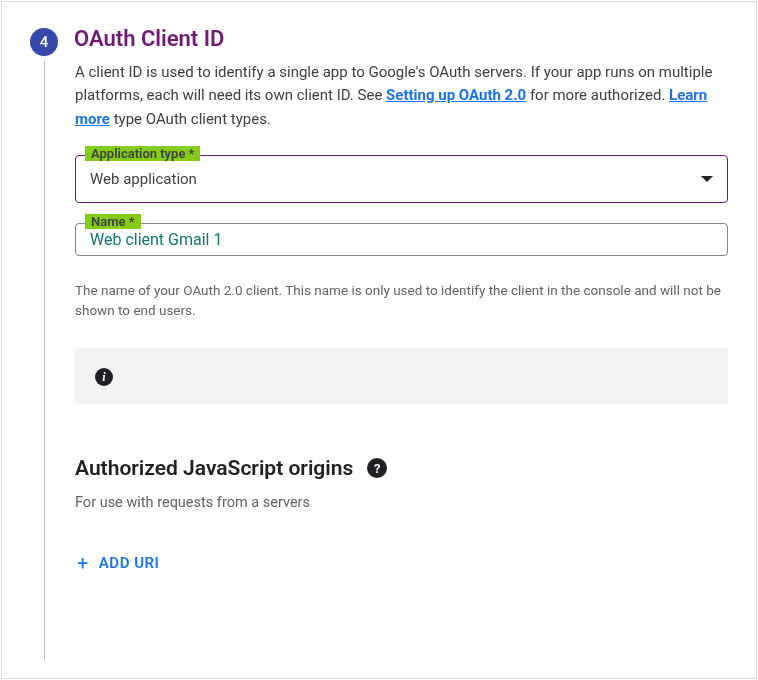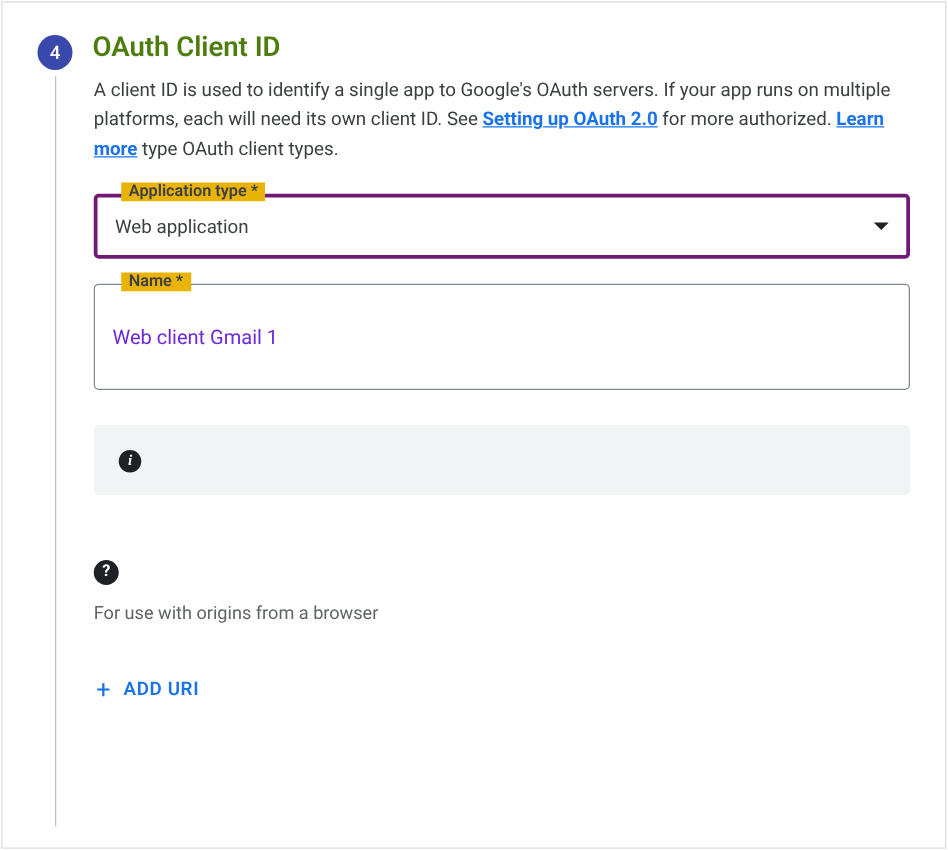--- a/index.html
+++ b/index.html
@@ -36,21 +36,21 @@
       align-items: center;
       justify-content: center;
       font-size: 15px;
       font-weight: 500;
       flex-shrink: 0;
       margin-top: 2px;
     }
     .section-title {
       font-size: 22px;
       font-weight: 600;
-      color: #4d7c0f;
+      color: #701a75;
       margin-bottom: 10px;
       margin-left: 44px;
     }
     .description {
       font-size: 15px;
       line-height: 1.55;
       color: #3c4043;
       margin-bottom: 24px;
     }
     .link {
@@ -59,30 +59,30 @@
       cursor: pointer;
       font-weight: bold;
     }
     .form-field {
       position: relative;
       margin-bottom: 20px;
     }
     .form-field-label {
       position: absolute;
       top: -9px;
-      left: 22px;
-      background: #eab308;
+      left: 10px;
+      background: #84cc16;
       padding: 0 6px;
       font-size: 13px;
       font-weight: 600;
       color: #3c4043;
     }
     .select-box {
       width: 100%;
-      border: 3px solid #701a75;
+      border: 1px solid #701a75;
       border-radius: 4px;
       padding: 14px 14px;
       font-size: 15px;
       color: #3c4043;
       display: flex;
       align-items: center;
       justify-content: space-between;
       cursor: pointer;
       background: #fff;
     }
@@ -90,23 +90,23 @@
       width: 0;
       height: 0;
       border-left: 6px solid transparent;
       border-right: 6px solid transparent;
       border-top: 6px solid #202124;
     }
     .text-input {
       width: 100%;
       border: 1px solid #80868b;
       border-radius: 4px;
-      padding: 32px 14px;
+      padding: 6px 14px;
       font-size: 16px;
-      color: #6d28d9;
+      color: #0f766e;
       background: #fff;
       outline: none;
       font-family: inherit;
     }
     .helper-text {
       font-size: 13.5px;
       color: #5f6368;
       margin-top: 8px;
       line-height: 1.5;
     }
@@ -212,28 +212,30 @@
       <div class="select-box">
         <span>Web application</span>
         <span class="dropdown-arrow"></span>
       </div>
     </div>
 
     <div class="form-field" style="margin-bottom:24px;">
       <span class="form-field-label">Name *</span>
       <input type="text" class="text-input" value="Web client Gmail 1" style="">
     </div>
+    <p class="helper-text">The name of your OAuth 2.0 client. This name is only used to identify the client in the console and will not be shown to end users.</p>
 
     <div class="info-box">
       <div class="info-icon">i</div>
     </div>
 
     <h3 class="subsection-title">
+      <span>Authorized JavaScript origins</span>
       <span class="help-icon">?</span>
     </h3>
-    <p class="subsection-desc">For use with origins from a browser</p>
+    <p class="subsection-desc">For use with requests from a servers</p>
 
     <div class="add-button">
       <span class="plus-icon">+</span>
       <span>ADD URI</span>
     </div>
   </div>
 </div>
 
 </body></html>

